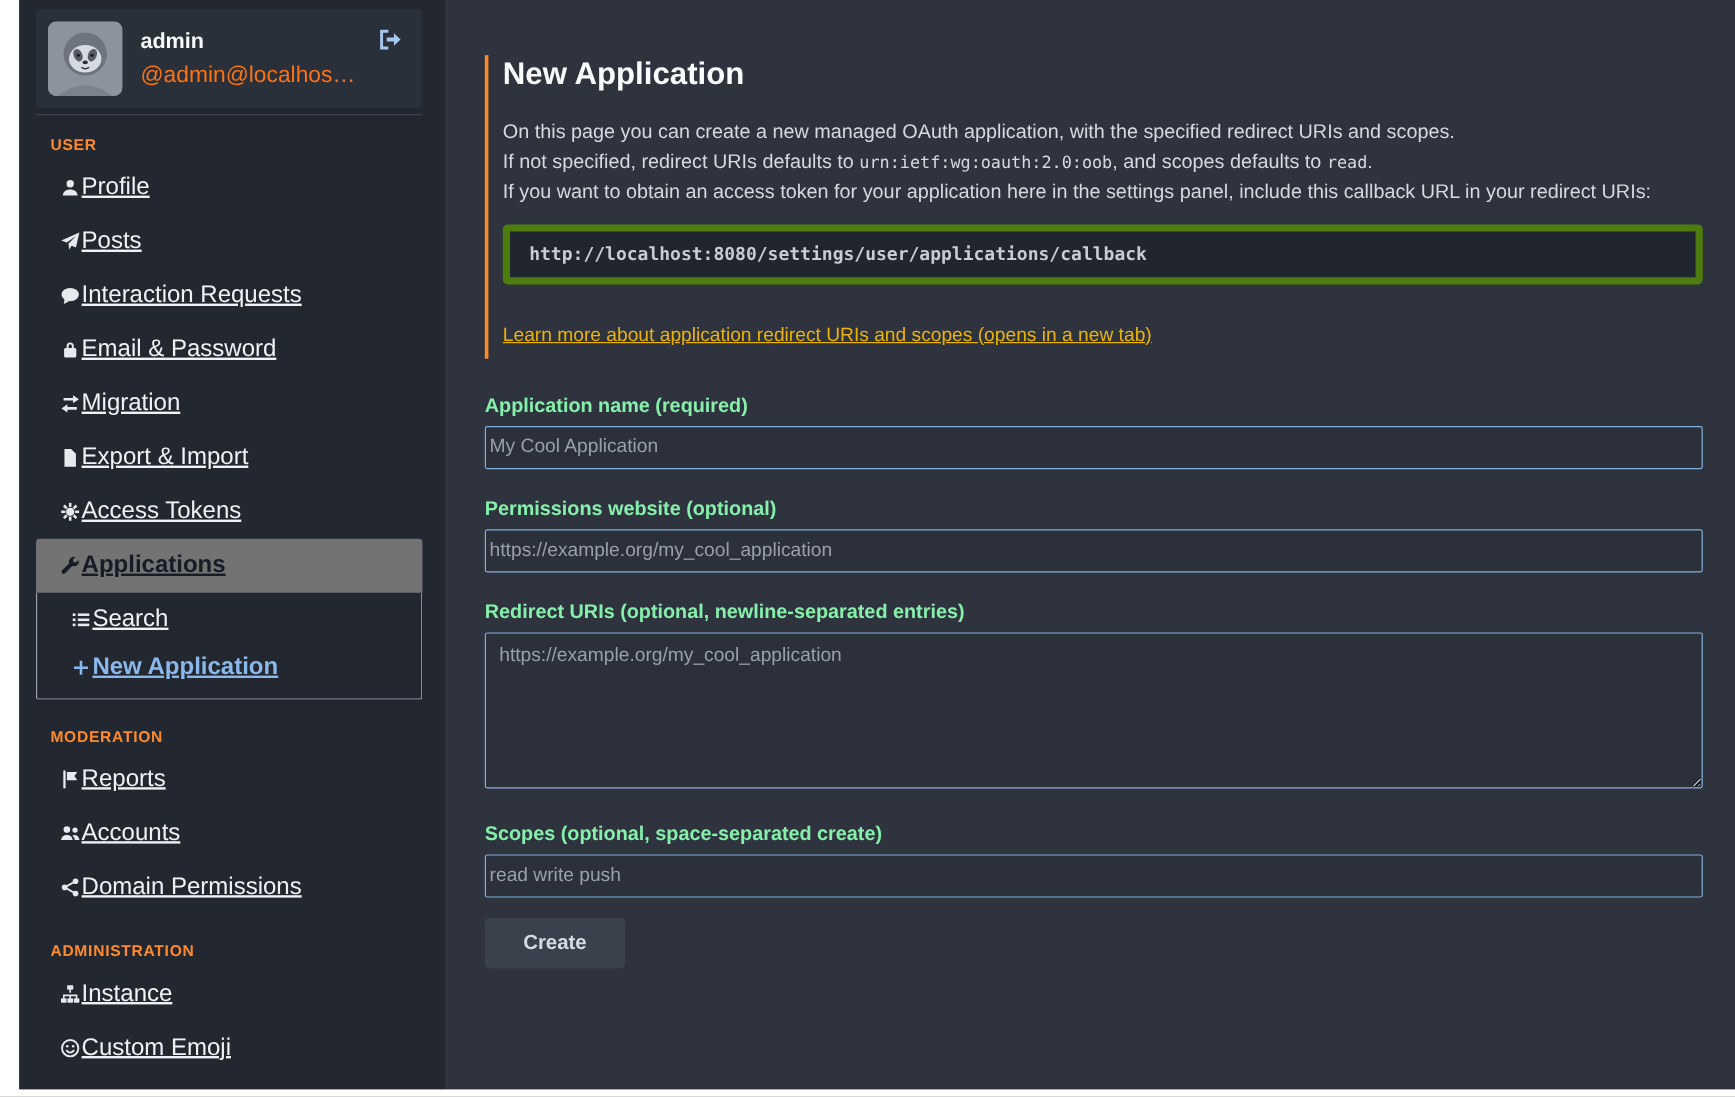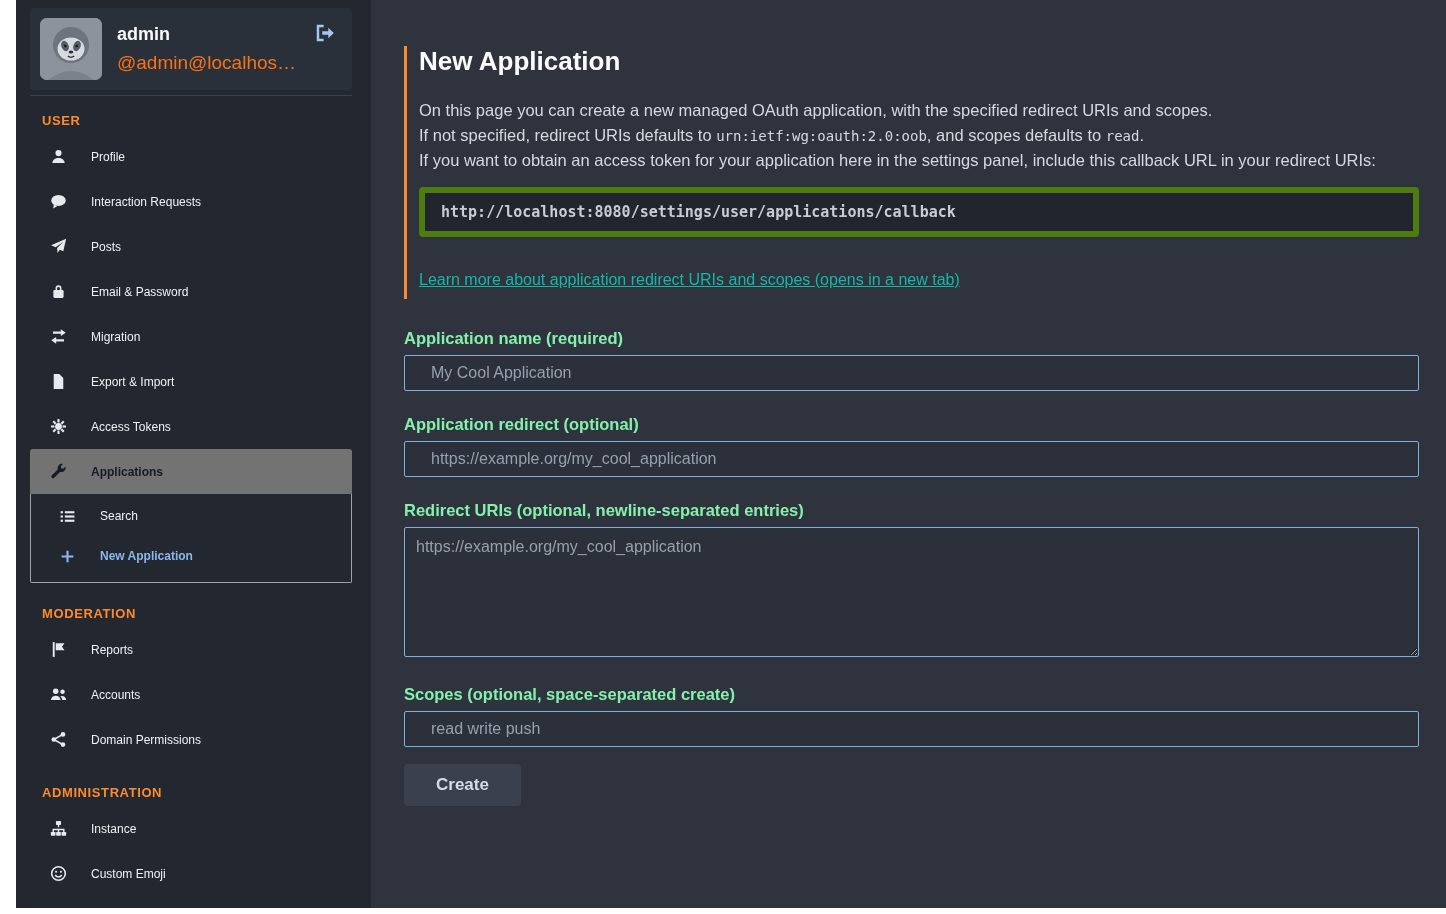--- a/index.html
+++ b/index.html
@@ -60,27 +60,28 @@
   .nav-section-label {
     color: #fd8a2e;
     font-weight: bold;
     font-size: 13px;
     letter-spacing: .6px;
     margin: 23px 0 6px 12px;
   }
   .nav-item {
     display: flex;
     align-items: center;
-    gap: 23px;
+    gap: 0;
     height: 45px;
     padding-left: 18px;
     color: #eff1f4;
-    font-size: 12px;
+    font-size: 20px;
     cursor: pointer;
     border-radius: 3px;
+    text-decoration: underline;
   }
   .nav-item .icon { width: 20px; display: inline-flex; justify-content: center; color: #e6e9ed; }
   .nav-item .icon svg { width: 17px; height: 17px; fill: currentColor; }
   .nav-item.active {
     background: #737373;
     color: #161c25;
     font-weight: bold;
     border-radius: 3px 3px 0 0;
   }
   .nav-item.active .icon { color: #161c25; }
@@ -121,21 +122,21 @@
     border-radius: 4px;
     padding: 10px 16px;
     margin: 14px 0 24px;
     font-family: "DejaVu Sans Mono", "Liberation Mono", monospace;
     font-size: 15px;
     color: #c8cdd5;
     white-space: pre;
     font-weight: bold;
   }
   .learn-link {
-    color: #14b8a6;
+    color: #eab308;
     font-size: 16px;
     text-decoration: underline;
     display: inline-block;
     margin: 10px 0 2px;
     cursor: pointer;
   }
 
   .form-label {
     display: block;
     font-weight: bold;
@@ -145,21 +146,21 @@
   }
   .form-label.first { margin-top: 30px; }
   .text-input {
     width: 100%;
     height: 36px;
     background: #2b303a;
     border: 1px solid #82aede;
     border-radius: 2px;
     color: #e8ebef;
     font-size: 16px;
-    padding: 0 26px;
+    padding: 0 3px;
     font-family: inherit;
     outline: none;
   }
   textarea.text-input {
     height: 130px;
     padding: 8px 11px;
     resize: vertical;
     line-height: 22px;
   }
   .text-input::placeholder { color: #97a0ac; opacity: 1; }
@@ -218,34 +219,34 @@
             <circle cx="8" cy="4.8" r="2.9"></circle>
             <path d="M2.2 14c.3-3 2.7-4.6 5.8-4.6s5.5 1.6 5.8 4.6z"></path>
           </svg>
       </span>
       <span>Profile</span>
     </div>
 
     <div class="nav-item">
       <span class="icon">
         <svg viewBox="0 0 16 16">
+            <path d="M15.2.8 1 6.9l4.3 1.7 7.3-5.1-5.9 5.9.4 4.6 2.1-3 3.3 1.4z"></path>
+          </svg>
+      </span>
+      <span>Posts</span>
+    </div>
+
+    <div class="nav-item">
+      <span class="icon">
+        <svg viewBox="0 0 16 16">
             <ellipse cx="8" cy="7" rx="6.8" ry="5.2"></ellipse>
             <path d="M3.6 10.6 3 14.5l3.8-2z"></path>
           </svg>
       </span>
       <span>Interaction Requests</span>
-    </div>
-
-    <div class="nav-item">
-      <span class="icon">
-        <svg viewBox="0 0 16 16">
-            <path d="M15.2.8 1 6.9l4.3 1.7 7.3-5.1-5.9 5.9.4 4.6 2.1-3 3.3 1.4z"></path>
-          </svg>
-      </span>
-      <span>Posts</span>
     </div>
 
     <div class="nav-item">
       <span class="icon">
         <svg viewBox="0 0 16 16">
             <path d="M5.2 6.5V5a2.8 2.8 0 0 1 5.6 0v1.5H9.3V5a1.3 1.3 0 0 0-2.6 0v1.5z"></path>
             <rect x="3.2" y="6.5" width="9.6" height="7.5" rx="1.2"></rect>
           </svg>
       </span>
       <span>Email &amp; Password</span>
@@ -400,21 +401,21 @@
       <p><span>If not specified, redirect URIs defaults to </span><code class="inline">urn:ietf:wg:oauth:2.0:oob</code><span>, and scopes defaults to </span><code class="inline">read</code><span>.</span></p>
       <p>If you want to obtain an access token for your application here in the settings panel, include this callback URL in your redirect URIs:</p>
       <div class="codeblock">http://localhost:8080/settings/user/applications/callback</div>
       <a class="learn-link" href="#">Learn more about application redirect URIs and scopes (opens in a new tab)</a>
     </div>
 
     <form>
       <label class="form-label first" for="app-name">Application name (required)</label>
       <input class="text-input" id="app-name" type="text" placeholder="My Cool Application" style="">
 
-      <label class="form-label" for="app-website">Application redirect (optional)</label>
+      <label class="form-label" for="app-website">Permissions website (optional)</label>
       <input class="text-input" id="app-website" type="text" placeholder="https://example.org/my_cool_application" style="">
 
       <label class="form-label" for="app-redirect">Redirect URIs (optional, newline-separated entries)</label>
       <textarea class="text-input" id="app-redirect" placeholder="https://example.org/my_cool_application" style=""></textarea>
 
       <label class="form-label" for="app-scopes">Scopes (optional, space-separated create)</label>
       <input class="text-input" id="app-scopes" type="text" placeholder="read write push" style="">
 
       <div>
         <button class="create-btn" type="submit">Create</button>

